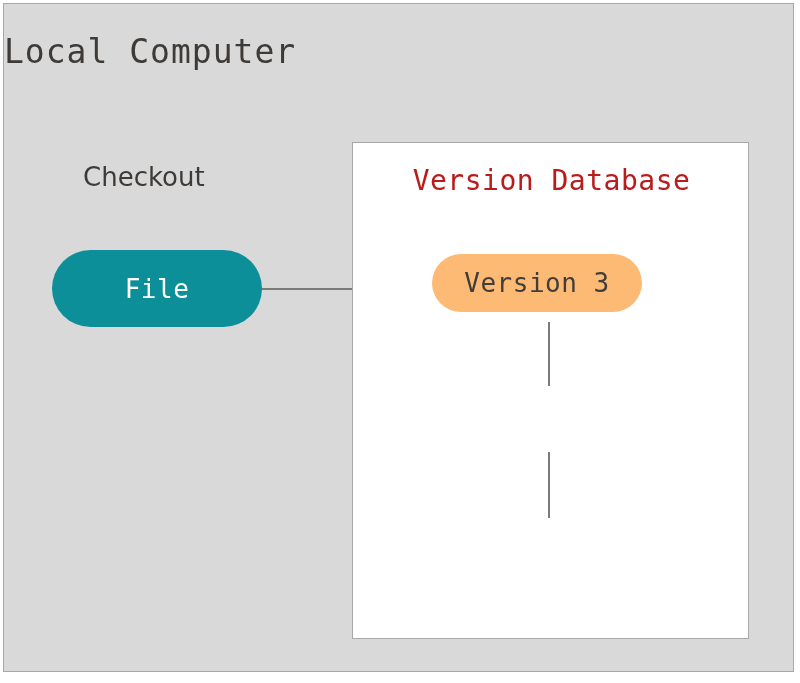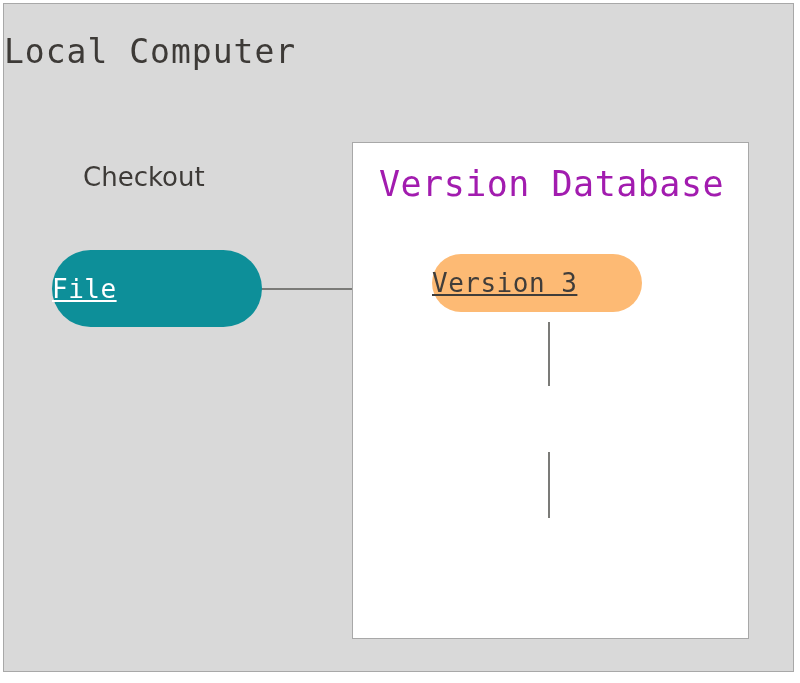--- a/index.html
+++ b/index.html
@@ -59,23 +59,23 @@
     box-sizing: border-box;
   }
 
   .vdb-title {
     position: absolute;
     left: 0;
     top: 21px;
     width: 397px;
     text-align: center;
     font-family: "DejaVu Sans Mono", "Liberation Mono", monospace;
-    font-size: 35px;
+    font-size: 28px;
     letter-spacing: 0.5px;
-    color: #a21caf;
+    color: #b91c1c;
     white-space: nowrap;
   }
 
   
   .edge {
     position: absolute;
     background: #7b7b78;
   }
   .edge-h {
     height: 2px;
@@ -97,27 +97,27 @@
     left: 544px;
     top: 448px;
     height: 66px;
   }
 
   
   .node {
     position: absolute;
     display: flex;
     align-items: center;
+    justify-content: center;
     border-radius: 40px;
     font-family: "DejaVu Sans Mono", "Liberation Mono", monospace;
     font-size: 26px;
     letter-spacing: 0.5px;
     box-sizing: border-box;
     white-space: nowrap;
-    text-decoration: underline;
   }
 
   .node-file {
     left: 48px;
     top: 246px;
     width: 210px;
     height: 77px;
     background: #0d8f99;
     color: #ffffff;
   }

